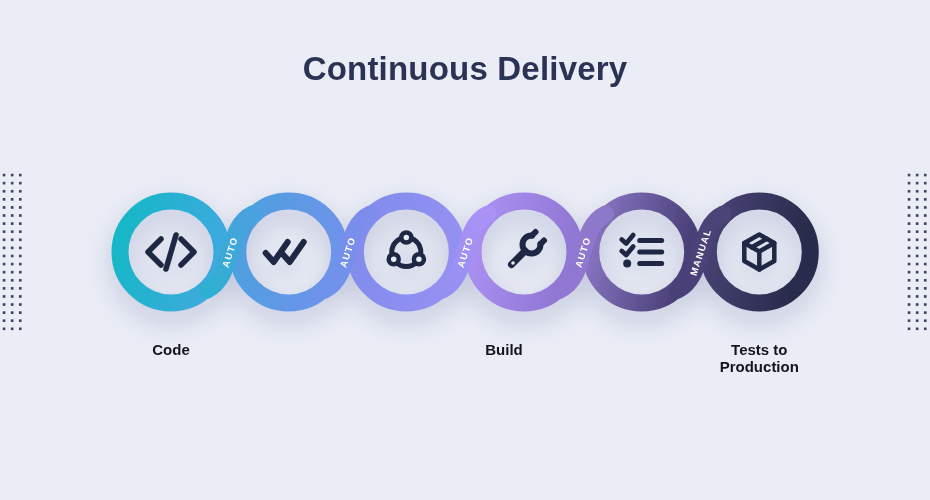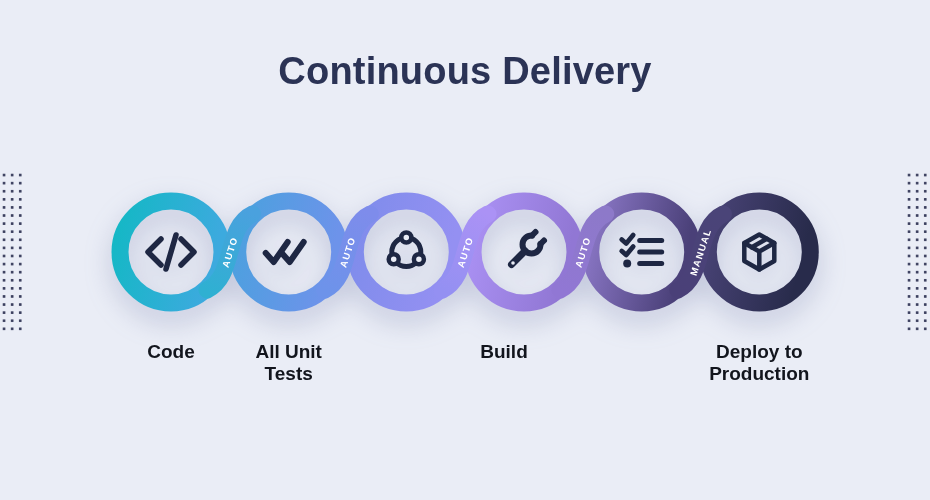--- a/index.html
+++ b/index.html
@@ -3,21 +3,21 @@
 <meta charset="utf-8">
 <style>
   :root{
     --bg:#eaedf6; --title:#2b3355; --label:#12151d; --icon:#1e2743; --dot:#3b3f5e; --conn-text:#ffffff;
   }
   html,body{margin:0;padding:0;}
   body{background:var(--bg);font-family:"Liberation Sans",sans-serif;}
   .screen{position:relative;width:930px;height:500px;background:var(--bg);overflow:hidden;}
   .title{
     position:absolute;top:50px;left:0;width:100%;margin:0;
-    text-align:center;font-size:38px;font-weight:700;letter-spacing:.2px;
+    text-align:center;font-size:33px;font-weight:700;letter-spacing:.2px;
     color:var(--title);
   }
   .dots{
     position:absolute;top:171px;width:24.3px;height:163px;
     background-image:radial-gradient(circle,var(--dot) 1.25px,transparent 1.45px);
     background-size:8.1px 8.1px;
   }
   .dots-left{left:0px;}
   .dots-right{left:904.6px;}
   .chain{position:absolute;left:0;top:0;
@@ -28,21 +28,21 @@
     fill:var(--conn-text);font-family:"Liberation Sans",sans-serif;
     font-size:9.5px;font-weight:700;letter-spacing:1.3px;
     text-anchor:middle;dominant-baseline:central;
   }
   .icon-stroke{fill:none;stroke:var(--icon);stroke-linecap:round;stroke-linejoin:round;}
   .icon-fill{fill:var(--icon);stroke:none;}
   .icon-hole{fill:var(--bg);stroke:none;}
   .node{fill:var(--bg);stroke:var(--icon);stroke-width:4.5;}
   .stage-label{
     position:absolute;top:341px;width:120px;text-align:center;
-    font-size:19px;font-weight:700;line-height:1.15;color:var(--label);
+    font-size:15px;font-weight:700;line-height:1.15;color:var(--label);
     white-space:pre-line;
   }
 </style>
 </head>
 <body>
 
 <div class="screen">
 
   <h1 class="title">Continuous Delivery</h1>
 
@@ -152,19 +152,17 @@
     </g>
 
     <g transform="translate(759.3,252)">
       <path class="icon-stroke" stroke-width="4.5" d="M 0,-17.5 L 15,-9 L 15,9 L 0,17.5 L -15,9 L -15,-9 Z"></path>
       <path class="icon-stroke" stroke-width="4.5" d="M -15,-9 L 0,-0.5 L 15,-9 M 0,-0.5 L 0,17.5"></path>
       <path class="icon-stroke" stroke-width="4.5" d="M 7.5,-13.2 L -7.5,-4.7"></path>
     </g>
   </svg>
 
   <div class="stage-label" style="left:111px">Code</div>
-  <div class="stage-label" style="left:228.7px">All Unit
-Tests</div>
   <div class="stage-label" style="left:444px">Build</div>
-  <div class="stage-label" style="left:699.3px">Deploy to
+  <div class="stage-label" style="left:699.3px">Tests to
 Production</div>
 
 </div>
 
 </body></html>

